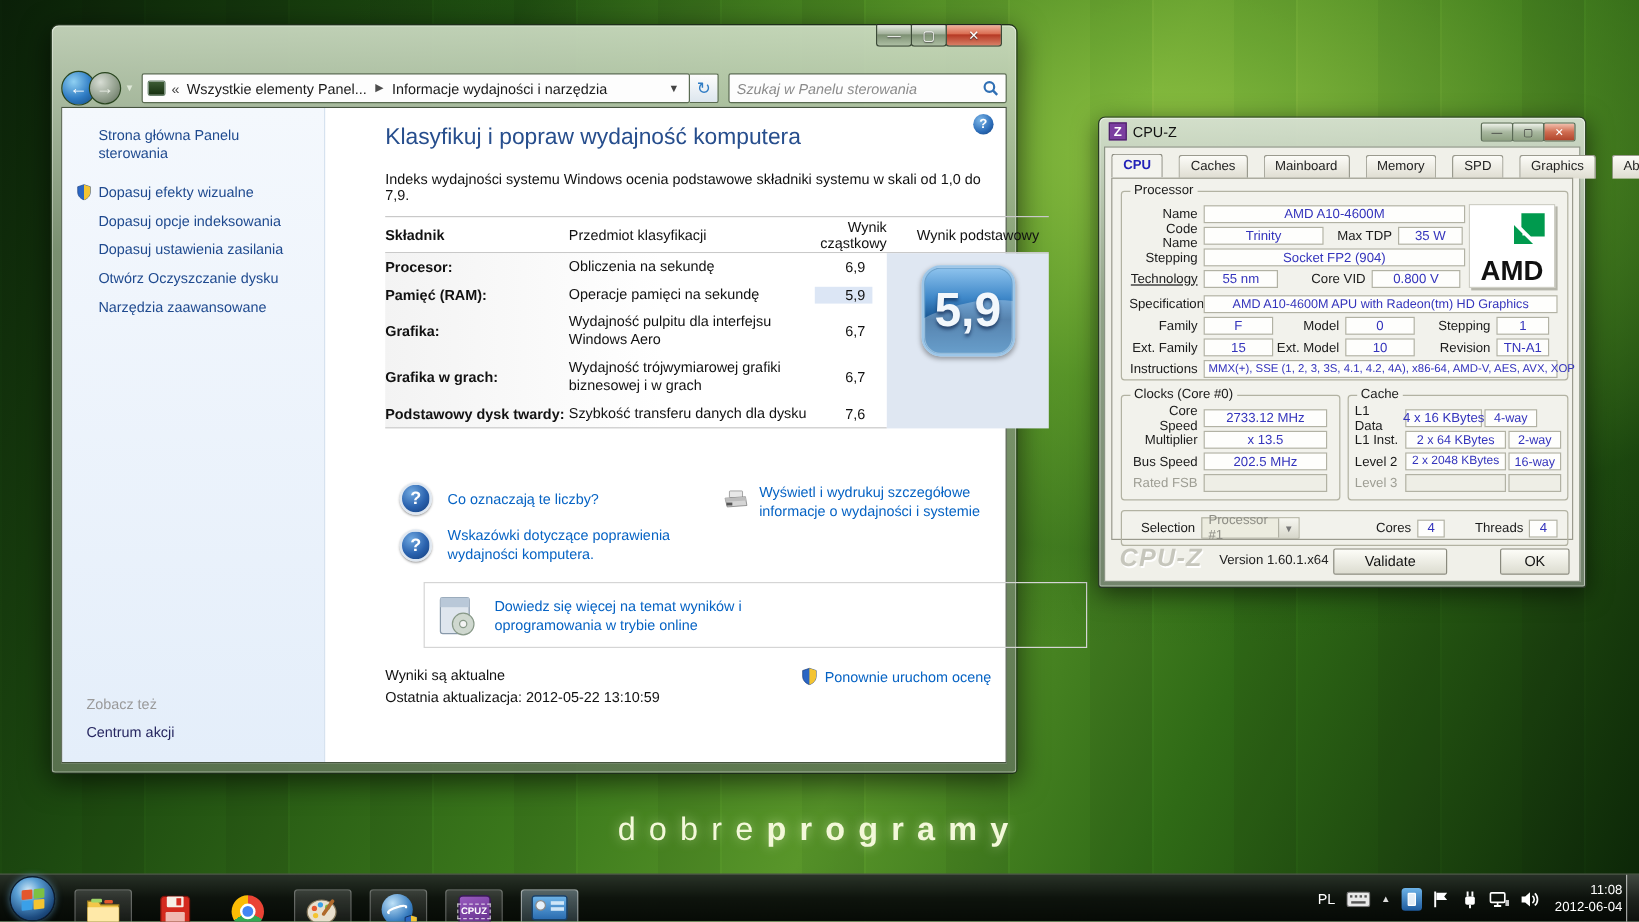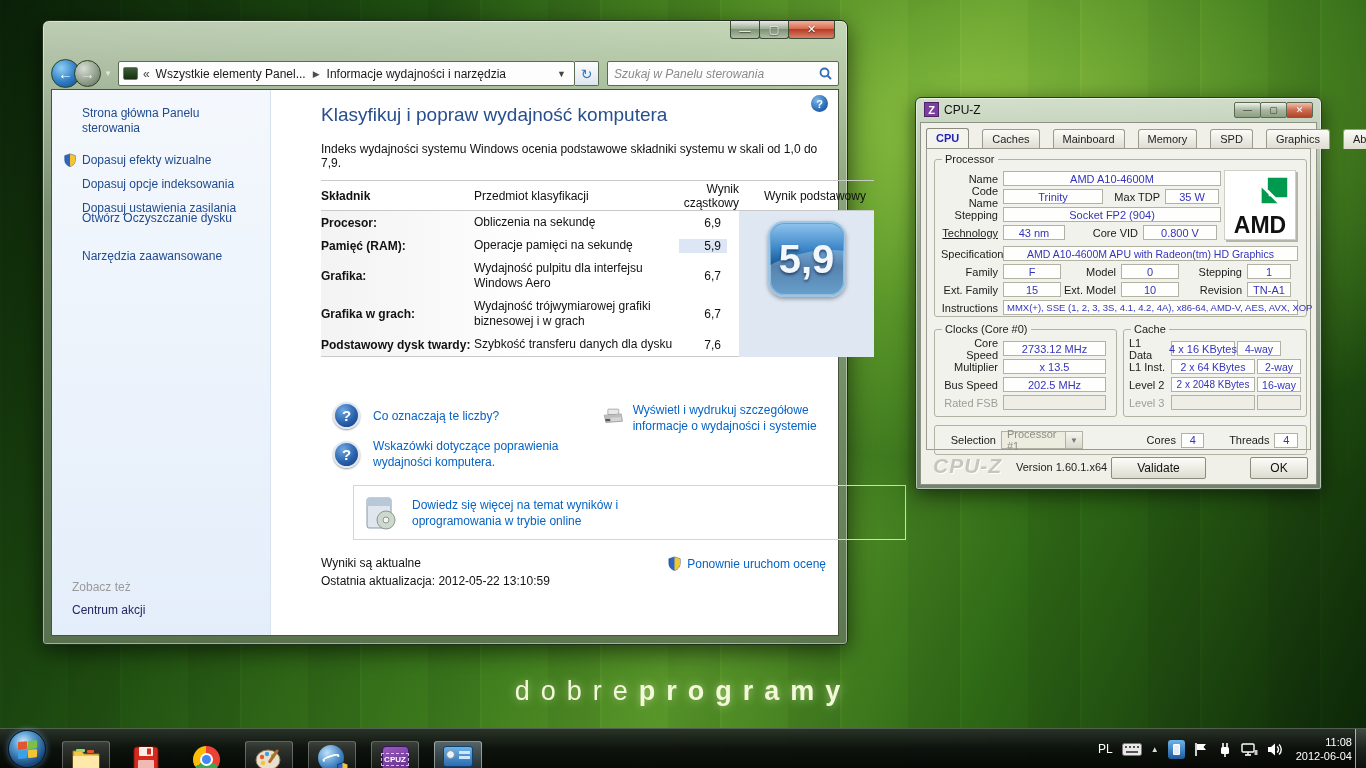--- a/index.html
+++ b/index.html
@@ -212,21 +212,21 @@
 
       <div class="sidebar">
         <div class="sb-home">Strona główna Panelu sterowania</div>
         <svg class="sb-shield" style="top:63px;" viewBox="0 0 16 16">
             <path d="M8 1 L14 3 V8 C14 12 11 14.5 8 15.5 C5 14.5 2 12 2 8 V3 Z" fill="#2b66c4" stroke="#1a3c7a" stroke-width=".6"></path>
             <path d="M8 1 L14 3 V8 C14 12 11 14.5 8 15.5 V1Z" fill="#f4c431"></path>
           </svg>
         <div class="sb-item" style="top:63px;">Dopasuj efekty wizualne</div>
         <div class="sb-item" style="top:87px;">Dopasuj opcje indeksowania</div>
         <div class="sb-item" style="top:111px;">Dopasuj ustawienia zasilania</div>
-        <div class="sb-item" style="top:121px;">Otwórz Oczyszczanie dysku</div>
+        <div class="sb-item" style="top:135px;">Otwórz Oczyszczanie dysku</div>
         <div class="sb-item" style="top:159px;">Narzędzia zaawansowane</div>
         <div class="sb-seealso" style="top:490px;">Zobacz też</div>
         <div class="sb-action" style="top:513px;">Centrum akcji</div>
       </div>
 
       <div class="mainpane">
         <div class="helpcirc">?</div>
         <div class="pg-title">Klasyfikuj i popraw wydajność komputera</div>
         <div class="pg-sub">Indeks wydajności systemu Windows ocenia podstawowe składniki systemu w skali od 1,0 do 7,9.</div>
 
@@ -356,21 +356,21 @@
             <div class="cfield" style="width:100px;">Trinity</div>
             <div class="clab" style="width:62px;">Max TDP</div>
             <div class="cfield" style="width:54px;">35 W</div>
           </div>
           <div class="crow">
             <div class="clab" style="width:62px;">Stepping</div>
             <div class="cfield" style="width:218px;">Socket FP2 (904)</div>
           </div>
           <div class="crow">
             <div class="clab" style="width:62px;text-decoration:underline;">Technology</div>
-            <div class="cfield" style="width:62px;">43 nm</div>
+            <div class="cfield" style="width:62px;">55 nm</div>
             <div class="clab" style="width:78px;">Core VID</div>
             <div class="cfield" style="width:74px;">0.800 V</div>
           </div>
           <div class="crow" style="margin-top:4px;">
             <div class="clab" style="width:62px;">Specification</div>
             <div class="cfield" style="width:295px; font-size:10.5px;">AMD A10-4600M APU with Radeon(tm) HD Graphics</div>
           </div>
           <div class="crow">
             <div class="clab" style="width:62px;">Family</div>
             <div class="cfield" style="width:58px;">F</div>

